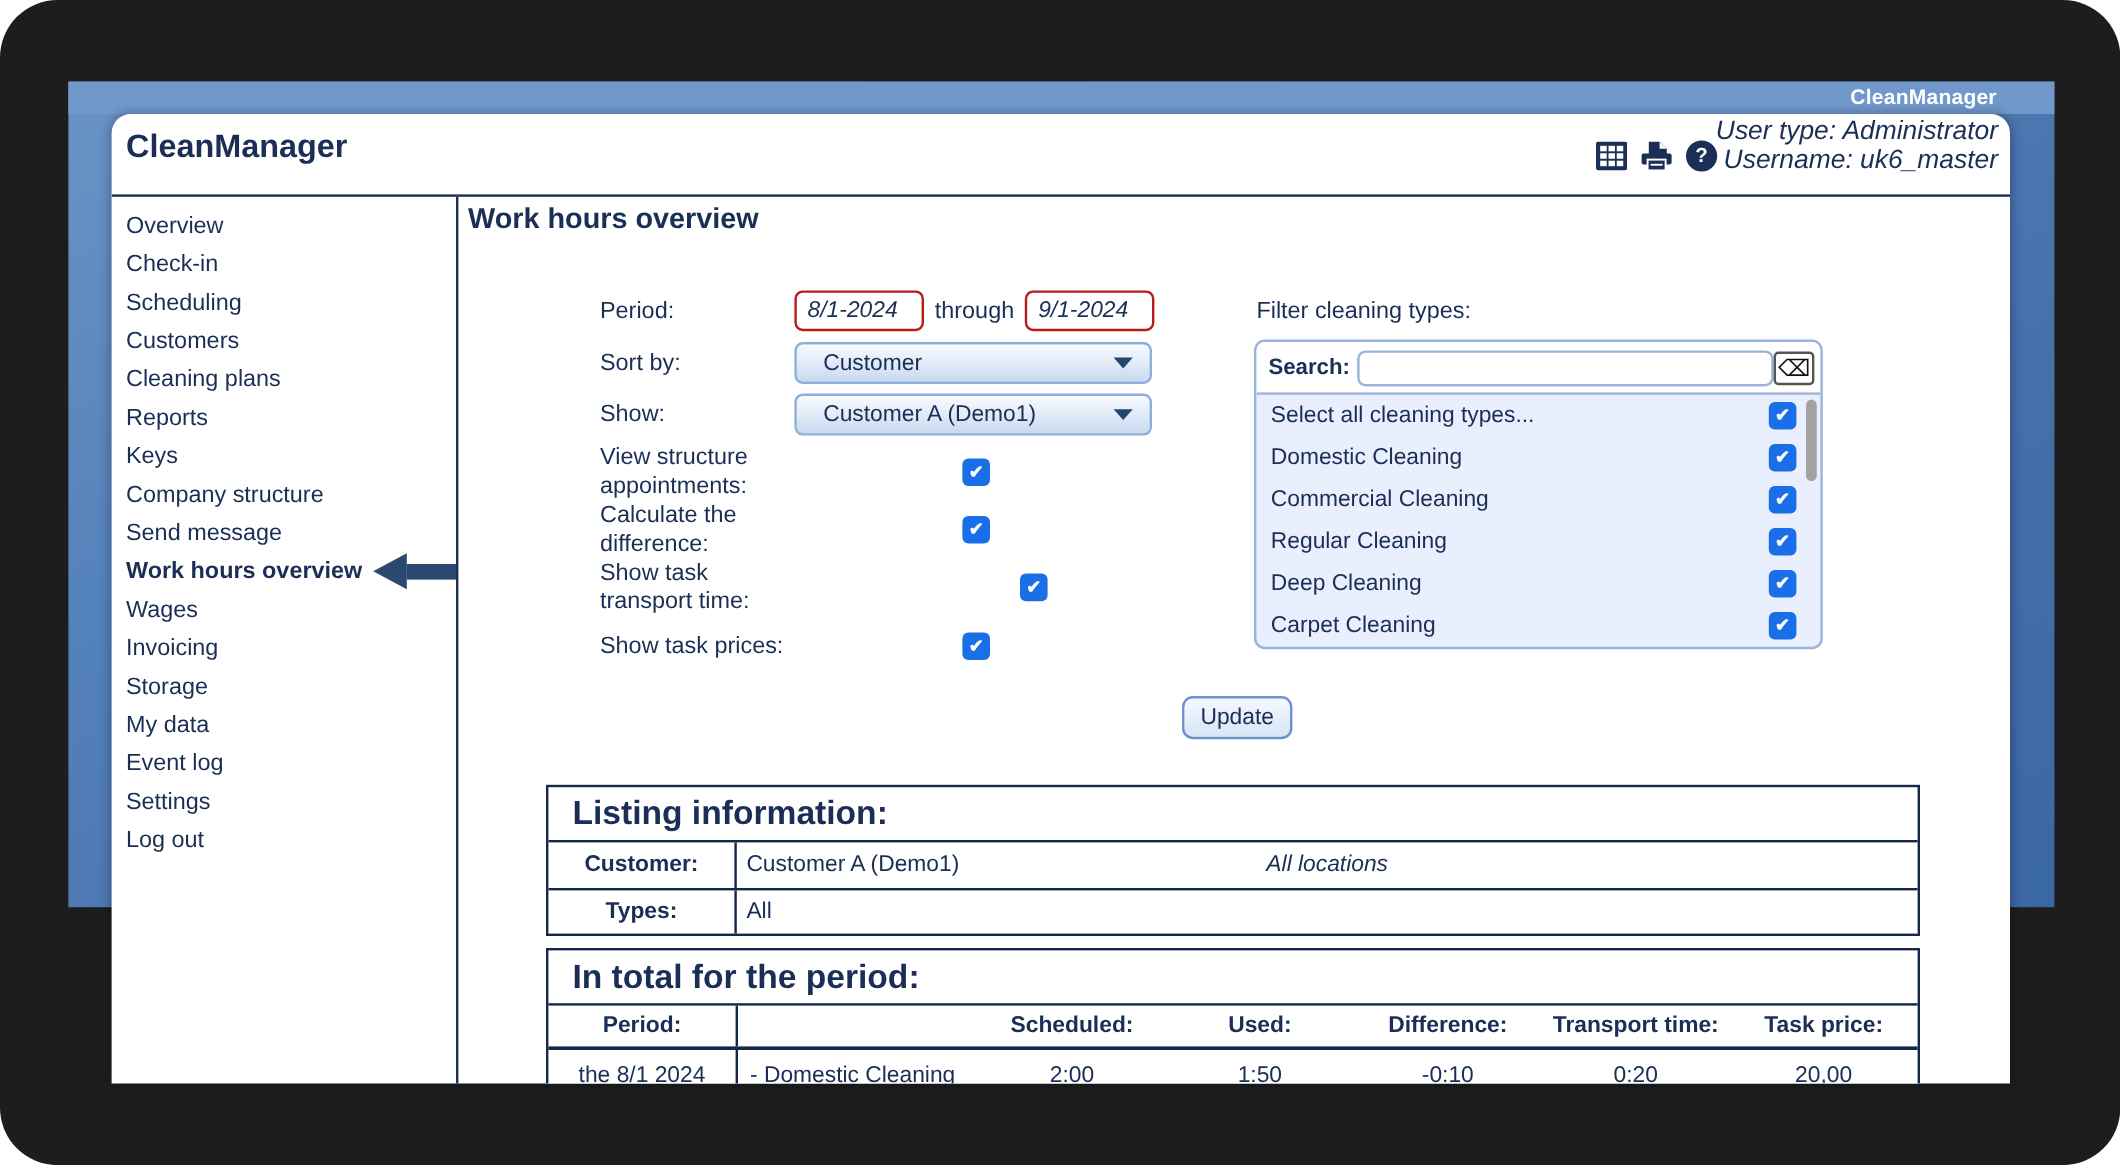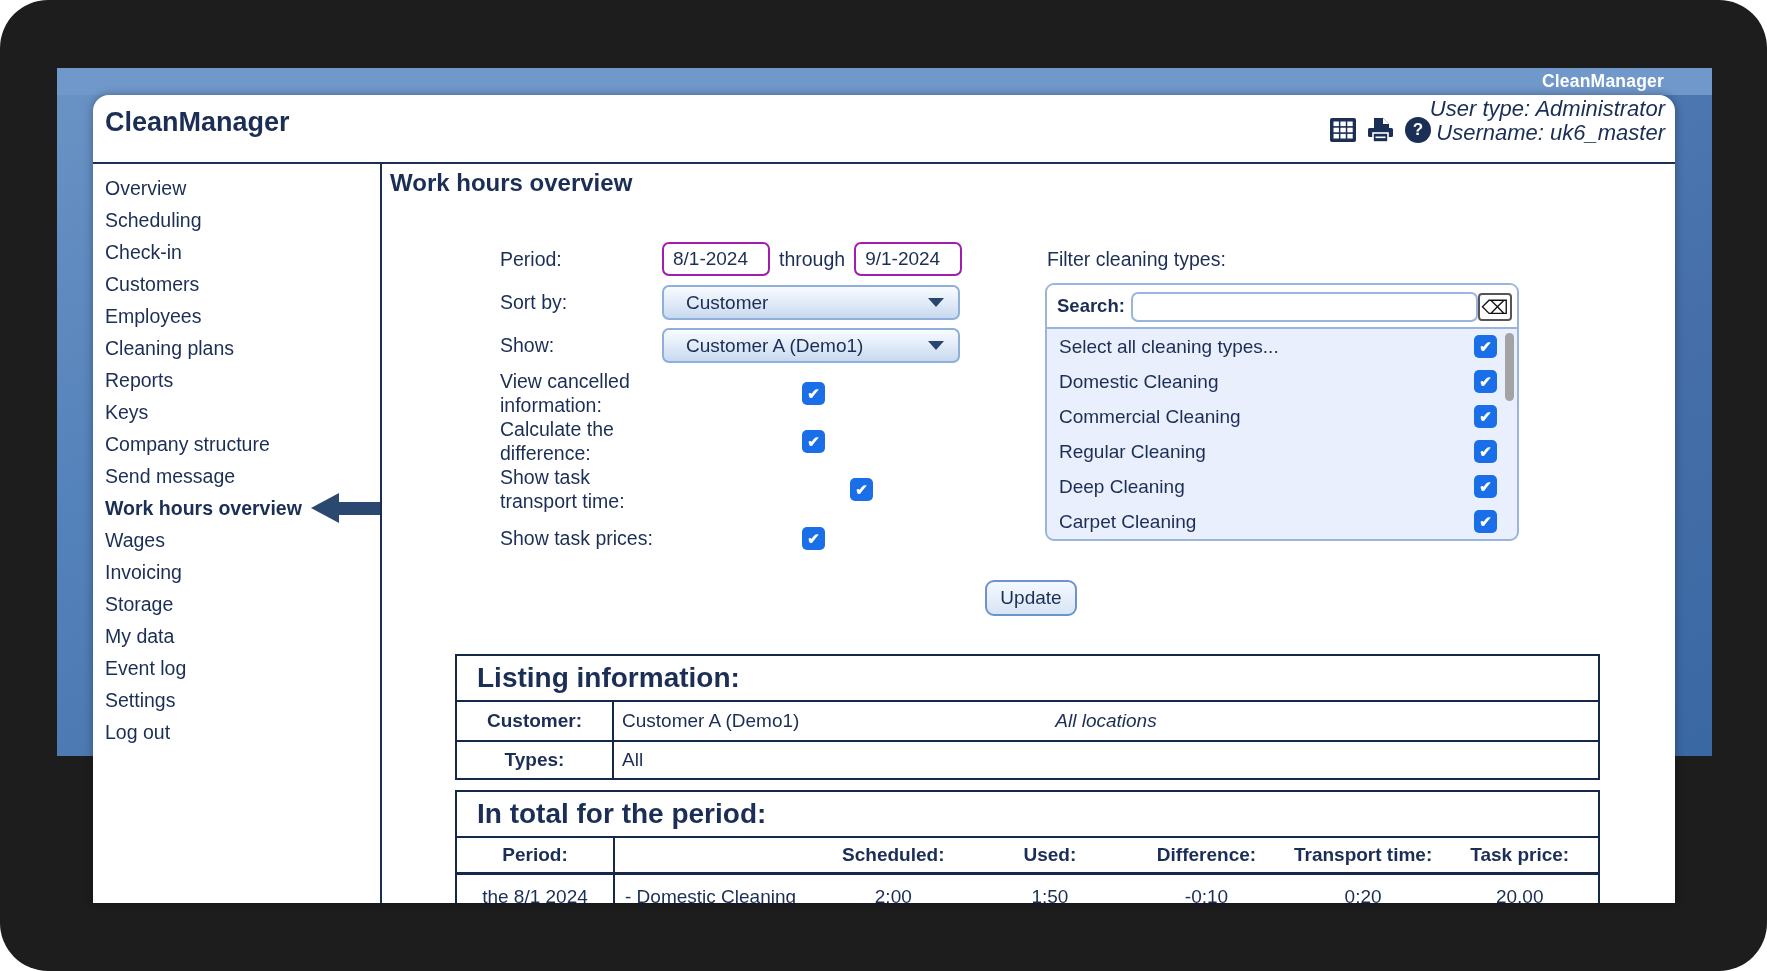--- a/index.html
+++ b/index.html
@@ -45,22 +45,22 @@
   .sidebar-vline { position:absolute; left:287px; top:69px; bottom:0; width:2px; background:#1b2e55; }
 
   
   .main { position:absolute; left:289px; top:69px; right:0; bottom:0; }
   .page-title { position:absolute; left:8px; top:5px; font-size:24px; font-weight:bold; }
 
   .form-row { position:absolute; left:118px; display:flex; align-items:center; }
   .form-label { width:162px; font-size:19.5px; }
   .cb-label { width:162px; font-size:19.5px; line-height:24px; }
 
-  .date-input { width:108px; height:34px; border:2px solid #a21caf; border-radius:7px;
-    font-family:"Liberation Sans", sans-serif; font-size:19px; color:#1b2e55; padding:0 9px; outline:none; }
+  .date-input { width:108px; height:34px; border:2px solid #b91c1c; border-radius:7px;
+    font-family:"Liberation Sans", sans-serif; font-size:19px; color:#1b2e55; padding:0 9px; outline:none;font-style:italic; }
   .through { font-size:19.5px; padding:0 9px; }
 
   .select { width:298px; height:35px; background:linear-gradient(#f8fbff, #dfe9f7 55%, #c8d9ef);
     border:2px solid #8fafdb; border-radius:7px; display:flex; align-items:center;
     padding:0 14px 0 22px; font-size:19px; cursor:pointer; }
   .select .caret { margin-left:auto; width:0; height:0; border-left:8px solid transparent;
     border-right:8px solid transparent; border-top:9px solid #27466e; }
 
   .cb { width:23px; height:23px; background:#1a6fe8; border-radius:5px; display:flex;
     align-items:center; justify-content:center; cursor:pointer; flex:none; }
@@ -157,24 +157,23 @@
 
       <div class="user-info">
         <div>User type: Administrator</div>
         <div>Username: uk6_master</div>
       </div>
 
       <div class="header-divider"></div>
 
       <div class="sidebar">
         <div class="sidebar-item">Overview</div>
+        <div class="sidebar-item">Check-in</div>
         <div class="sidebar-item">Scheduling</div>
-        <div class="sidebar-item">Check-in</div>
         <div class="sidebar-item">Customers</div>
-        <div class="sidebar-item">Employees</div>
         <div class="sidebar-item">Cleaning plans</div>
         <div class="sidebar-item">Reports</div>
         <div class="sidebar-item">Keys</div>
         <div class="sidebar-item">Company structure</div>
         <div class="sidebar-item">Send message</div>
         <div class="sidebar-item active">
           <span>Work hours overview</span>
           <span class="nav-arrow">
             <span class="head"></span>
               <span class="tail"></span>
@@ -210,21 +209,21 @@
 
         <div class="form-row" style="top:164px;">
           <span class="form-label">Show:</span>
           <div class="select">
             <span>Customer A (Demo1)</span>
             <span class="caret"></span>
           </div>
         </div>
 
         <div class="form-row" style="top:205px; height:48px;">
-          <span class="cb-label">View cancelled information:</span>
+          <span class="cb-label">View structure appointments:</span>
           <span class="cb-spacer"></span>
           <span class="cb checked">
               <span class="tick">✔</span>
             </span>
         </div>
         <div class="form-row" style="top:253px; height:48px;">
           <span class="cb-label">Calculate the difference:</span>
           <span class="cb-spacer"></span>
           <span class="cb checked">
               <span class="tick">✔</span>

